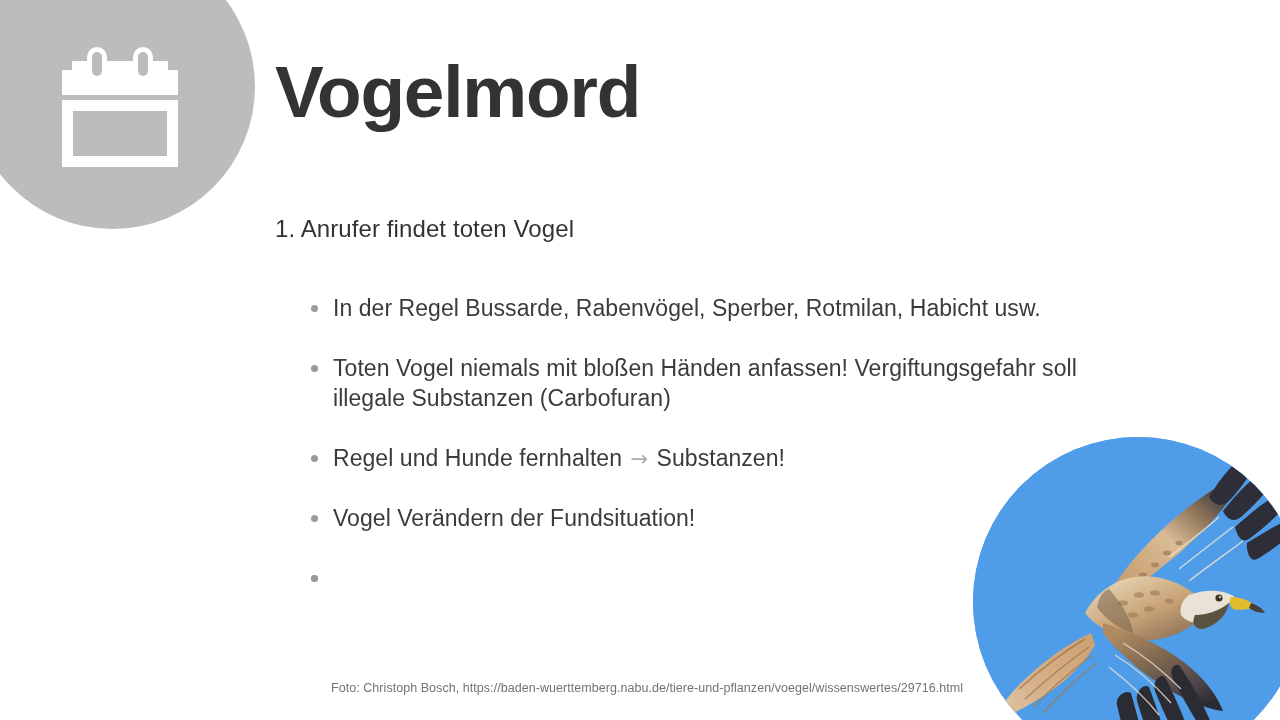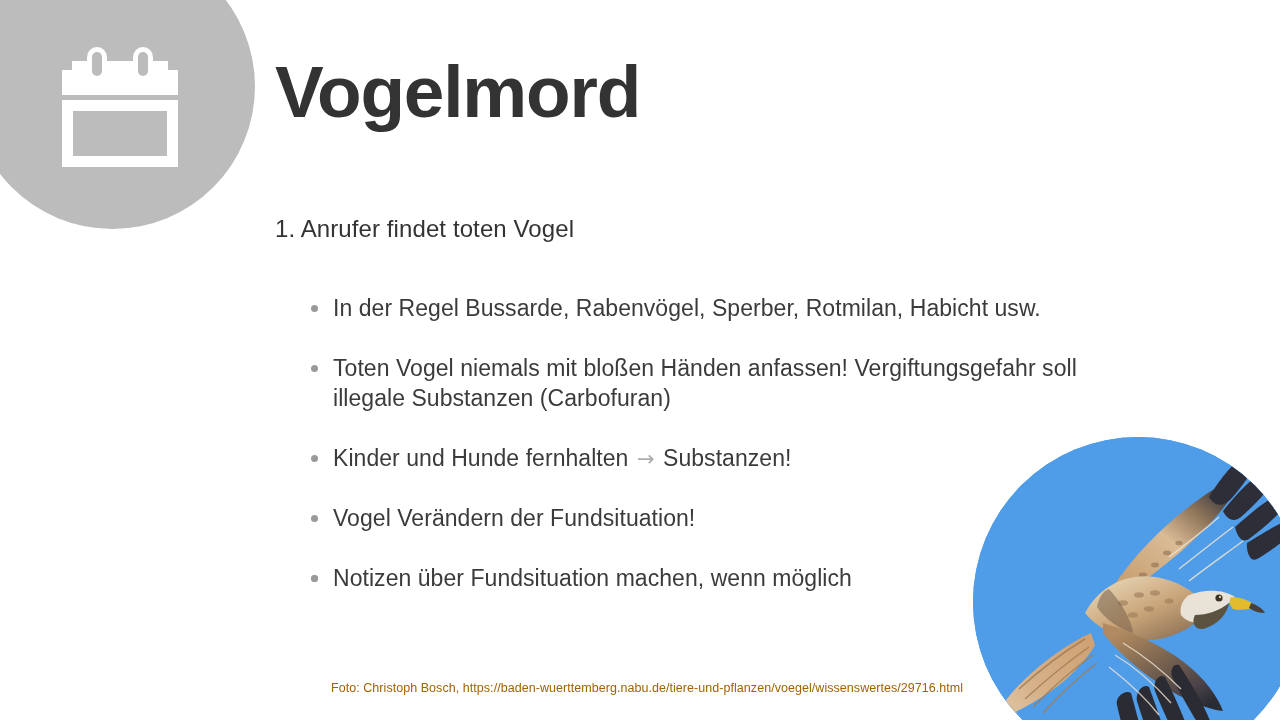--- a/index.html
+++ b/index.html
@@ -126,21 +126,21 @@
     padding: 0 2px;
   }
 
   
   .photo-credit {
     position: absolute;
     left: 56px;
     top: 680px;
     font-size: 12.5px;
     line-height: 16px;
-    color: #a16207;
+    color: #737373;
     letter-spacing: 0.05px;
     white-space: nowrap;
   }
 
   
   .photo-circle {
     position: absolute;
     left: 973px;
     top: 437px;
     width: 330px;
@@ -195,32 +195,31 @@
       <li class="bullet-item">
         <span class="bullet-dot"></span>
         <span>In der Regel Bussarde, Rabenvögel, Sperber, Rotmilan, Habicht usw.</span>
       </li>
       <li class="bullet-item">
         <span class="bullet-dot"></span>
         <span>Toten Vogel niemals mit bloßen Händen anfassen! Vergiftungsgefahr soll illegale Substanzen (Carbofuran)</span>
       </li>
       <li class="bullet-item">
         <span class="bullet-dot"></span>
-        <span>Kinder und Hunde fernhalten </span><span class="arrow-glyph">→</span><span> Substanzen!</span>
+        <span>Regel und Hunde fernhalten </span><span class="arrow-glyph">→</span><span> Substanzen!</span>
       </li>
       <li class="bullet-item">
         <span class="bullet-dot"></span>
         <span>Vogel Verändern der Fundsituation!</span>
       </li>
       <li class="bullet-item">
         <span class="bullet-dot"></span>
       </li>
       <li class="bullet-item">
         <span class="bullet-dot"></span>
-        <span>Notizen über Fundsituation machen, wenn möglich</span>
       </li>
     </ul>
 
     <div class="photo-credit">Foto: Christoph Bosch, https://baden-wuerttemberg.nabu.de/tiere-und-pflanzen/voegel/wissenswertes/29716.html</div>
   </div>
 
   <div class="photo-circle">
     <svg viewBox="0 0 330 330" xmlns="http://www.w3.org/2000/svg" aria-hidden="true">
       <defs>
         <linearGradient id="wingUpper" x1="0.1" y1="0.9" x2="0.9" y2="0.1">

